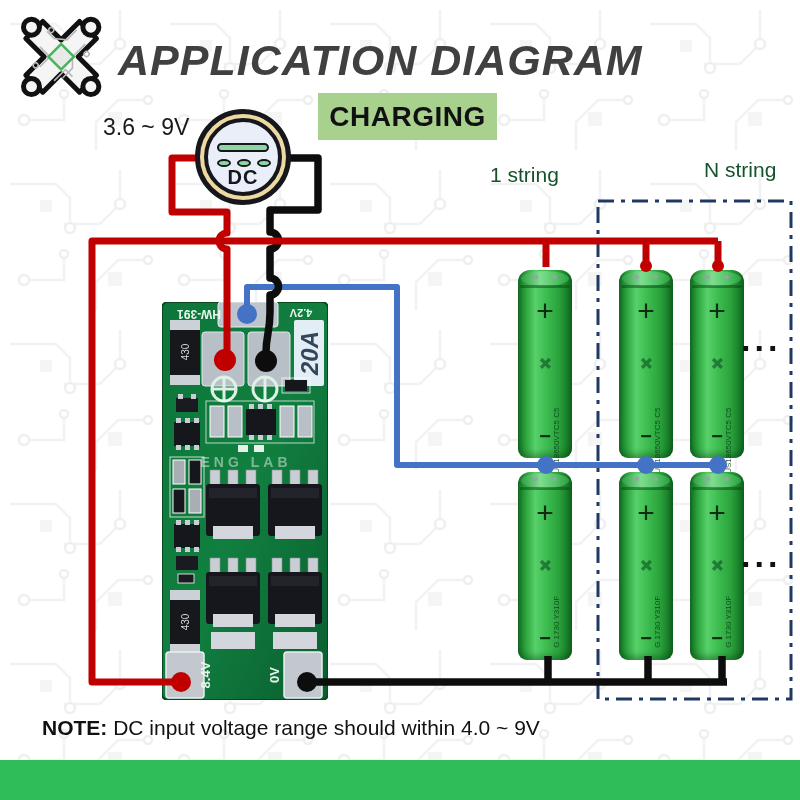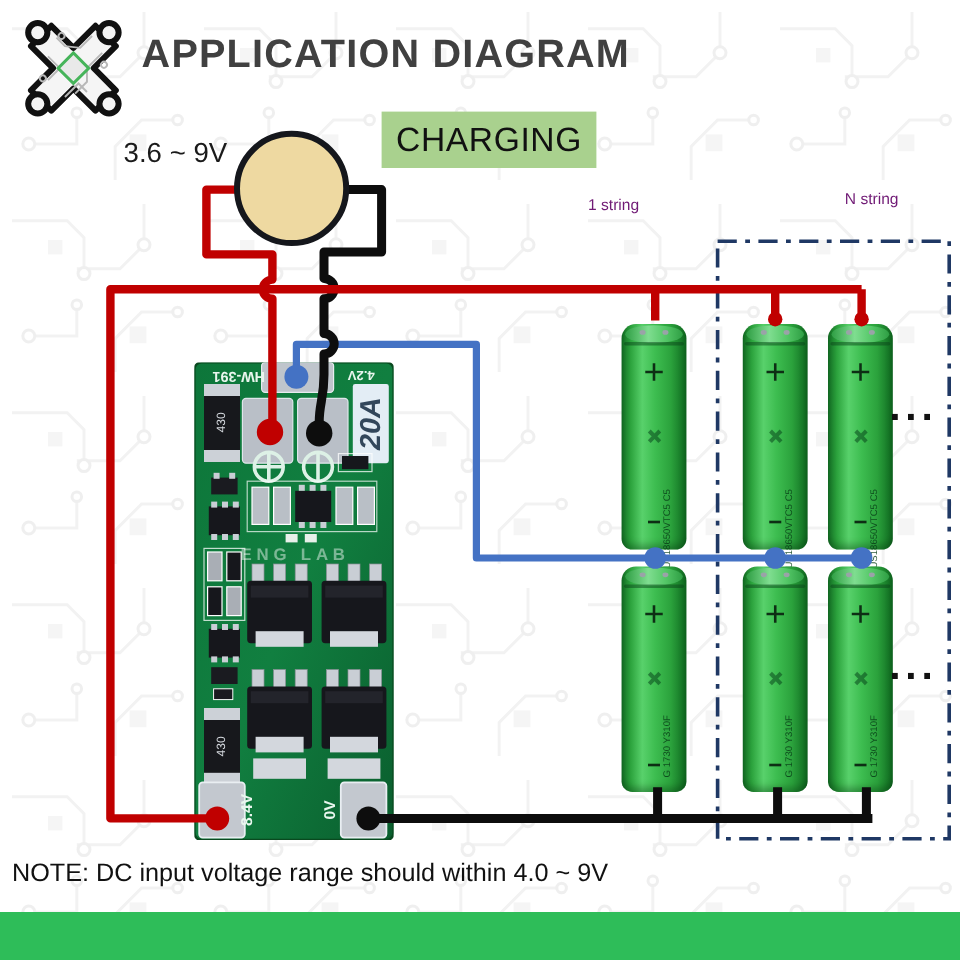--- a/index.html
+++ b/index.html
@@ -10,43 +10,43 @@
     --dc-gold:#eed9a1; --dc-face:#e9eef9; --dc-green:#8fd6a5;
   }
   html,body{margin:0;padding:0;}
   body{width:800px;height:800px;overflow:hidden;position:relative;background:#fff;
        font-family:"Liberation Sans",sans-serif;}
   .abs{position:absolute;}
   
   #bg-pattern{position:absolute;inset:0;z-index:0;opacity:.55;}
   
   #logo{left:8px;top:4px;z-index:6;}
-  #page-title{left:118px;top:26px;z-index:6;font-size:33px;font-weight:bold;
+  #page-title{left:118px;top:36px;z-index:6;font-size:43px;font-weight:bold;font-style:italic;
     color:var(--title-gray,#404040);letter-spacing:1px;white-space:nowrap;}
   #charging-badge{left:318px;top:93px;width:179px;height:47px;z-index:6;
     background:var(--charging-bg,#a9d18e);color:#111;display:flex;align-items:center;justify-content:center;
-    font-size:28px;font-weight:400;letter-spacing:.5px;}
+    font-size:28px;font-weight:700;letter-spacing:.5px;}
   #input-voltage{left:103px;top:114px;z-index:6;font-size:23px;color:#1a1a1a;white-space:nowrap;}
   
   #dc-jack{left:195px;top:109px;width:96px;height:96px;z-index:5;}
   .dc-outer{position:absolute;inset:0;border-radius:50%;background:var(--dc-gold,#eed9a1);
     border:5px solid #15171c;box-sizing:border-box;}
   .dc-face{position:absolute;inset:9px;border-radius:50%;background:var(--dc-face,#e9eef9);
     border:4px solid #15171c;box-sizing:border-box;}
   .dc-bar{position:absolute;left:9px;right:9px;top:21px;height:9px;border-radius:6px;
     background:var(--dc-green,#8fd6a5);border:2px solid #15171c;box-sizing:border-box;}
   .dc-oval{position:absolute;top:37px;width:14px;height:8px;border-radius:50%;
     background:var(--dc-green,#8fd6a5);border:2px solid #15171c;box-sizing:border-box;}
   .dc-text{position:absolute;left:0;right:0;top:44px;text-align:center;font-size:20px;
     font-weight:bold;color:#15171c;letter-spacing:1px;}
   
-  .string-label{z-index:6;font-size:13px;color:#701a75;}
+  .string-label{z-index:6;font-size:21px;color:#14532d;}
   .dots{z-index:6;font-size:34px;font-weight:bold;color:#111;letter-spacing:4px;}
   #note{left:10px;top:716px;z-index:6;font-size:21px;color:#111;white-space:nowrap;}
-  #note b{font-weight:normal;}
+  #note b{font-weight:bold;margin-left:32px;}
   #bottom-bar{left:0;top:760px;width:800px;height:40px;z-index:6;background:var(--bottom-bar,#2ebd59);}
   
   #boundary-layer{position:absolute;inset:0;z-index:1;pointer-events:none;}
   #wire-layer{position:absolute;inset:0;z-index:3;pointer-events:none;}
   #dot-layer{position:absolute;inset:0;z-index:4;pointer-events:none;}
   .w-red{stroke:var(--wire-red,#c00000);fill:none;stroke-width:7;stroke-linejoin:round;}
   .w-black{stroke:var(--wire-black,#0d0d0d);fill:none;stroke-width:7.5;stroke-linejoin:round;}
   .w-blue{stroke:var(--wire-blue,#4472c4);fill:none;stroke-width:6;stroke-linejoin:round;}
   .d-red{fill:var(--wire-red,#c00000);}
   .d-black{fill:var(--wire-black,#0d0d0d);}
@@ -120,20 +120,27 @@
     <rect x="47" y="45" width="18" height="18" fill="#e9e9e9" stroke="#46b45a" stroke-width="2.5"></rect>
   </g>
 </svg>
 
 <div id="page-title" class="abs">APPLICATION DIAGRAM</div>
 <div id="charging-badge" class="abs">CHARGING</div>
 <div id="input-voltage" class="abs">3.6 ~ 9V</div>
 
 <div id="dc-jack" class="abs">
   <div class="dc-outer"></div>
+  <div class="dc-face">
+    <div class="dc-bar"></div>
+    <span class="dc-oval" style="left:9px"></span>
+    <span class="dc-oval" style="left:29px"></span>
+    <span class="dc-oval" style="left:49px"></span>
+    <div class="dc-text">DC</div>
+  </div>
 </div>
 
 <svg id="boundary-layer" width="800" height="800">
   <rect class="dashbox" x="598" y="201" width="193" height="498"></rect>
 </svg>
 
 <div class="abs string-label" style="left:490px;top:163px">1 string</div>
 <div class="abs string-label" style="left:704px;top:158px">N string</div>
 <div class="abs dots" style="left:741px;top:320px">...</div>
 <div class="abs dots" style="left:741px;top:536px">...</div>

